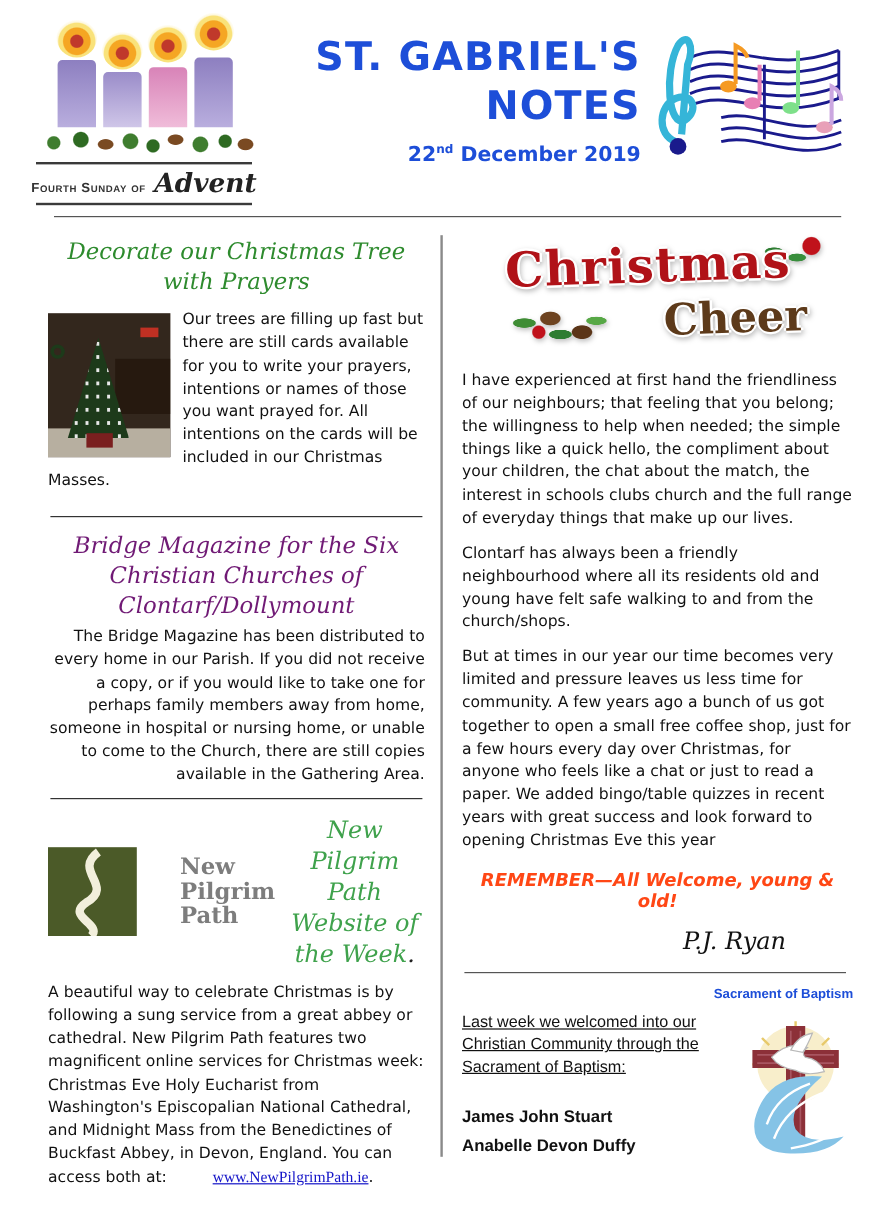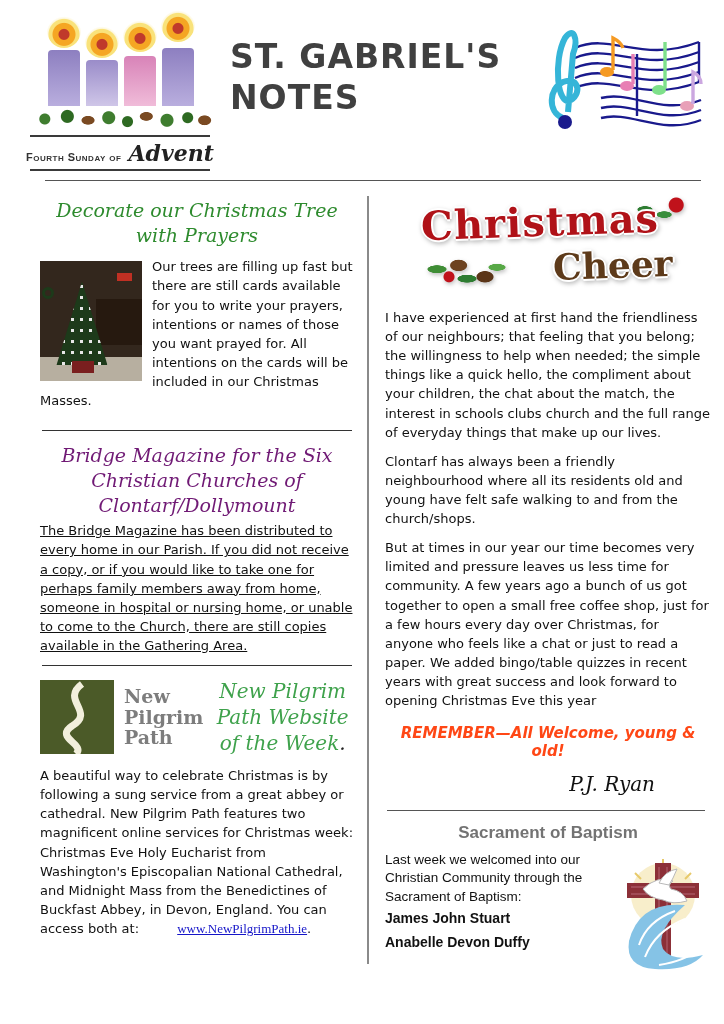--- a/index.html
+++ b/index.html
@@ -28,25 +28,25 @@
       radial-gradient(circle 6px at 22% 40%, #2e6a22 0 6px, transparent 7px),
       radial-gradient(ellipse 9px 6px at 33% 55%, #7a4a22 0 6px, transparent 7px),
       radial-gradient(circle 6px at 44% 45%, #3f7d2f 0 6px, transparent 7px),
       radial-gradient(circle 5px at 54% 60%, #2e6a22 0 5px, transparent 6px),
       radial-gradient(ellipse 9px 6px at 64% 40%, #7a4a22 0 6px, transparent 7px),
       radial-gradient(circle 6px at 75% 55%, #3f7d2f 0 6px, transparent 7px),
       radial-gradient(circle 5px at 86% 45%, #2e6a22 0 5px, transparent 6px),
       radial-gradient(ellipse 8px 6px at 95% 55%, #7a4a22 0 6px, transparent 7px);
   }
   .advent-rule { border-top:2px solid #3a3a3a; margin:3px 4px; }
-  .advent-caption { white-space:nowrap; margin-top:1px; }
+  .advent-caption { text-align:center; white-space:nowrap; margin-top:1px; }
   .advent-caption .small { font-variant:small-caps; letter-spacing:.5px; font-size:11px; font-weight:bold; color:#333; font-family:"Liberation Sans",sans-serif; }
   .advent-caption .script { font-family:"DejaVu Serif",serif; font-style:italic; font-weight:bold; font-size:22px; color:#222; margin-left:2px; }
 
-  .title-block { position:absolute; left:230px; top:36px; width:304px; text-align:left; color:#404040; }
+  .title-block { position:absolute; left:230px; top:26px; width:304px; text-align:right; color:#1d4ed8; }
   .title-line { font-size:33px; font-weight:bold; letter-spacing:1px; line-height:1.25; }
   .date-line { margin-top:10px; font-size:17px; font-weight:bold; }
   .date-line sup { font-size:10px; }
 
   .music-img { position:absolute; left:541px; top:20px; width:166px; height:122px; }
 
   .header-rule { position:absolute; top:180px; left:45px; width:656px; height:0;
     border-top:1.6px solid #555; }
 
   
@@ -70,25 +70,25 @@
     background-color:#1d3a1a;
     background-image:radial-gradient(#e8e8e8 1.4px, transparent 1.5px);
     background-size:9px 11px;
     clip-path:polygon(50% 0, 10% 100%, 90% 100%); }
   .tree-photo .tub { position:absolute; bottom:8px; left:32px; width:22px; height:12px; background:#7a1f1f; }
   .tree-photo .sign { position:absolute; top:12px; right:10px; width:15px; height:8px; background:#c03023; }
   .tree-photo .wreath { position:absolute; top:26px; left:2px; width:12px; height:12px; border-radius:50%; border:3px solid #1d3a1a; }
 
   .rule-left { border-top:1.6px solid #333; margin:10px 2px 12px; }
 
-  .center-text { text-align:left;text-decoration:underline; }
+  .center-text { text-align:right; }
 
   .pilgrim-row { display:flex; align-items:center; gap:10px; margin:4px 0 10px; }
   .pilgrim-logo { width:74px; height:74px; background:#4b5a28; flex:0 0 auto; }
-  .pilgrim-wordmark { font-family:"DejaVu Serif",serif; color:#7d7d7d; font-size:19px; line-height:1.08; font-weight:bold; flex:0 0 auto; }
+  .pilgrim-wordmark { font-family:"DejaVu Serif",serif; color:#7d7d7d; font-size:19px; line-height:1.08; font-weight:bold; flex:0 0 auto;margin-left:26px; }
   .h-pilgrim { color:#3fa24c; font-size:20px; flex:1; padding-right:2px; }
   .h-pilgrim .dot { color:#222; }
 
   a.weblink { color:#1515c8; text-decoration:underline; margin-left:34px;font-family:Liberation Serif, serif; }
 
   
   .cheer-logo { position:relative; height:100px; margin:2px 0 12px;
     filter:drop-shadow(1px 2px 2px rgba(0,0,0,.25)); }
   .cheer-word1 { position:absolute; left:36px; top:2px; font-family:"DejaVu Serif",serif;
     font-weight:bold; font-size:40px; color:#b01218; transform:rotate(-2deg); letter-spacing:1px;
@@ -112,23 +112,23 @@
 
   .notice { color:#ff4715; font-weight:bold; font-style:italic; text-align:center;
     font-size:15px; line-height:1.5; margin-top:16px; }
   .reminder { color:#ff4715; font-weight:bold; font-style:italic; text-align:center;
     font-size:15px; margin-top:14px; }
   .signature { font-family:"DejaVu Serif",serif; font-style:italic; font-size:20px;
     text-align:right; padding-right:56px; margin-top:12px; }
   .rule-right { border-top:1.4px solid #555; margin:14px 6px 12px 2px; }
 
   .baptism { font-family:"Liberation Sans",sans-serif; }
-  .baptism h3 { text-align:center; font-size:17px; margin-bottom:8px; color:#737373; }
+  .baptism h3 { text-align:right; font-size:11px; margin-bottom:8px; color:#1d4ed8; }
   .baptism-img { float:right; width:96px; height:128px; margin:2px 0 0 6px; }
-  .baptism p.intro { font-size:13.5px; line-height:1.35; margin-bottom:4px; }
+  .baptism p.intro { font-size:13.5px; line-height:1.35; margin-bottom:24px;text-decoration:underline; }
   .baptism p.name { font-size:14px; font-weight:bold; margin-bottom:8px; }
 </style>
 </head>
 <body>
 
 <div class="advent-img">
   <div class="candles">
     <div class="candle c1"></div>
     <div class="candle c2"></div>
     <div class="candle c3"></div>
@@ -143,20 +143,24 @@
   <div class="advent-caption">
     <span class="small">Fourth Sunday of</span>
     <span class="script">Advent</span>
   </div>
   <div class="advent-rule"></div>
 </div>
 
 <div class="title-block">
   <div class="title-line">ST. GABRIEL'S</div>
   <div class="title-line">NOTES</div>
+  <div class="date-line">
+    <span>22</span><sup>nd</sup>
+    <span>December 2019</span>
+  </div>
 </div>
 
 <div class="music-img">
   <svg width="166" height="122" viewBox="0 0 166 122">
     <g stroke="#1a1a8c" stroke-width="2.4" fill="none">
       <path d="M34,28 C70,12 100,44 158,22"></path>
       <path d="M34,38 C70,22 100,54 158,32"></path>
       <path d="M34,48 C70,32 100,64 158,42"></path>
       <path d="M34,58 C70,42 100,74 158,52"></path>
       <path d="M34,68 C70,52 100,84 158,62"></path>

